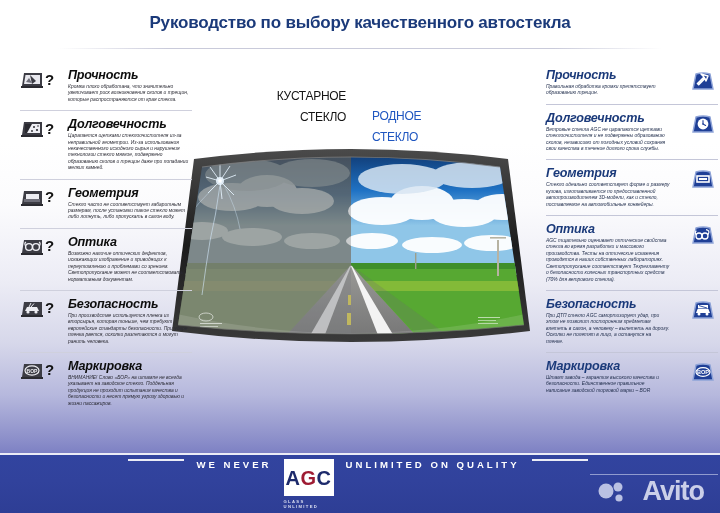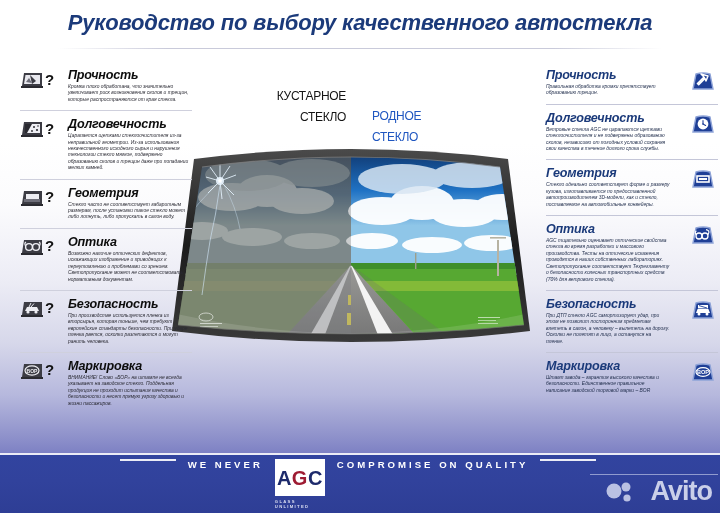--- a/index.html
+++ b/index.html
@@ -17,22 +17,22 @@
       #ececf5 55%, #d6d7ea 67%, #b6b8dd 77%,
       #8f92cb 85%, #6a6ebc 92%, #4d53ad 97%, #3d45a6 100%);
   }
 
   
   .header {
     position:absolute; top:0; left:0; width:720px; height:46px;
     display:flex; align-items:center; justify-content:center;
   }
   .header h1 {
-    font-size:22px; font-weight:bold; color:#1b3a7a;
-    letter-spacing:-0.2px; white-space:nowrap;font-style:italic;
+    font-size:17px; font-weight:bold; color:#1b3a7a;
+    letter-spacing:-0.2px; white-space:nowrap;
   }
   .header-rule {
     position:absolute; top:48px; left:58px; width:604px; height:1px;
     background:linear-gradient(to right, rgba(190,190,205,0) 0%, #c9cada 18%, #c9cada 82%, rgba(190,190,205,0) 100%);
   }
 
   
   .col { position:absolute; width:172px; top:62px; }
   .col-left  { left:20px; }
   .col-right { left:546px; }
@@ -98,21 +98,21 @@
   .agc-box {
     width:50px; height:37px; background:#fff; display:flex;
     align-items:center; justify-content:center;
     font-size:20px; font-weight:bold; letter-spacing:0.5px; line-height:20px;
   }
   .agc-a { color:#1d2a6b; } .agc-g { color:#9e1b32; } .agc-c { color:#1d2a6b; }
   .agc-sub { font-size:4.2px; letter-spacing:1.3px; color:#dcdff2; margin-top:2.5px; font-weight:bold; }
 
   
   .avito {
-    position:absolute; right:8px; bottom:8px; display:flex;
+    position:absolute; right:16px; bottom:8px; display:flex;
     align-items:center; gap:16px; opacity:.92;
   }
   .avito-word { font-size:27px; font-weight:bold; color:#d8dcf0; line-height:27px; letter-spacing:-1px; }
   .avito-line { position:absolute; right:2px; bottom:38px; width:128px; height:1.5px; background:#b9c0e4; opacity:.7;}
 </style>
 </head>
 <body>
 
 <div id="page">
 
@@ -515,21 +515,21 @@
       <span class="dash"></span>
       <span>WE NEVER</span>
       <span class="agc-logo">
         <span class="agc-box">
           <span class="agc-a">A</span>
             <span class="agc-g">G</span>
             <span class="agc-c">C</span>
         </span>
         <span class="agc-sub">GLASS UNLIMITED</span>
       </span>
-      <span>COMPROMISE ON QUALITY</span>
+      <span>UNLIMITED ON QUALITY</span>
       <span class="dash"></span>
     </div>
   </div>
 
   <div class="avito-line"></div>
   <div class="avito">
     <svg width="30" height="26" viewBox="0 0 30 26">
       <circle cx="9" cy="12" r="7.5" fill="#c6ccea"></circle>
       <circle cx="21" cy="8" r="4.5" fill="#c6ccea"></circle>
       <circle cx="22" cy="19" r="3.6" fill="#c6ccea"></circle>

